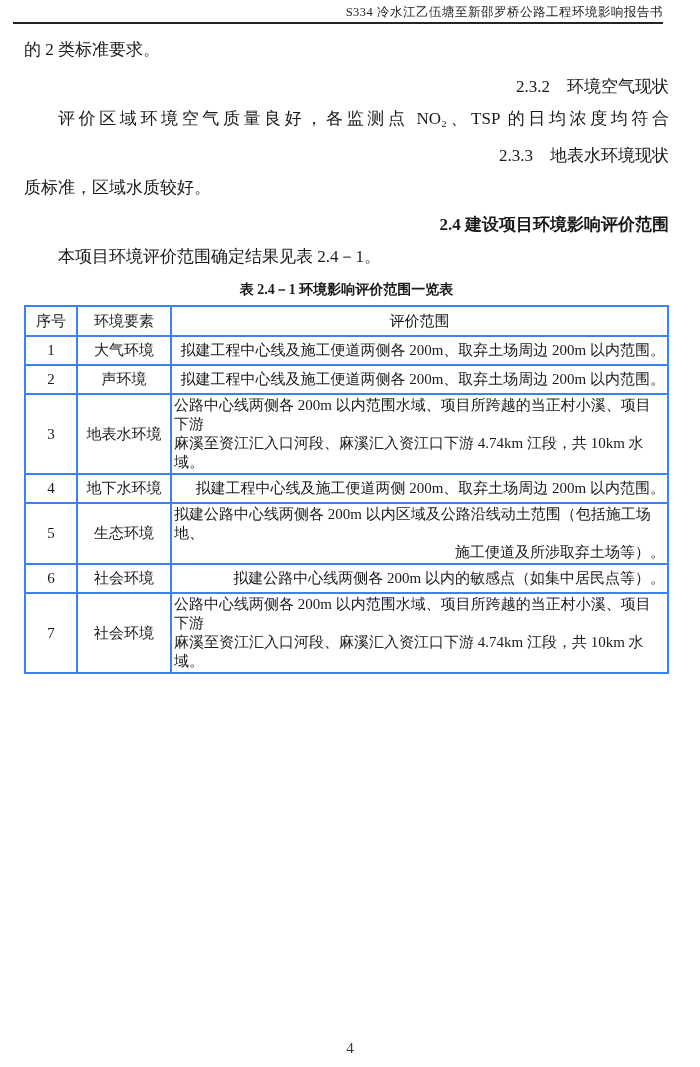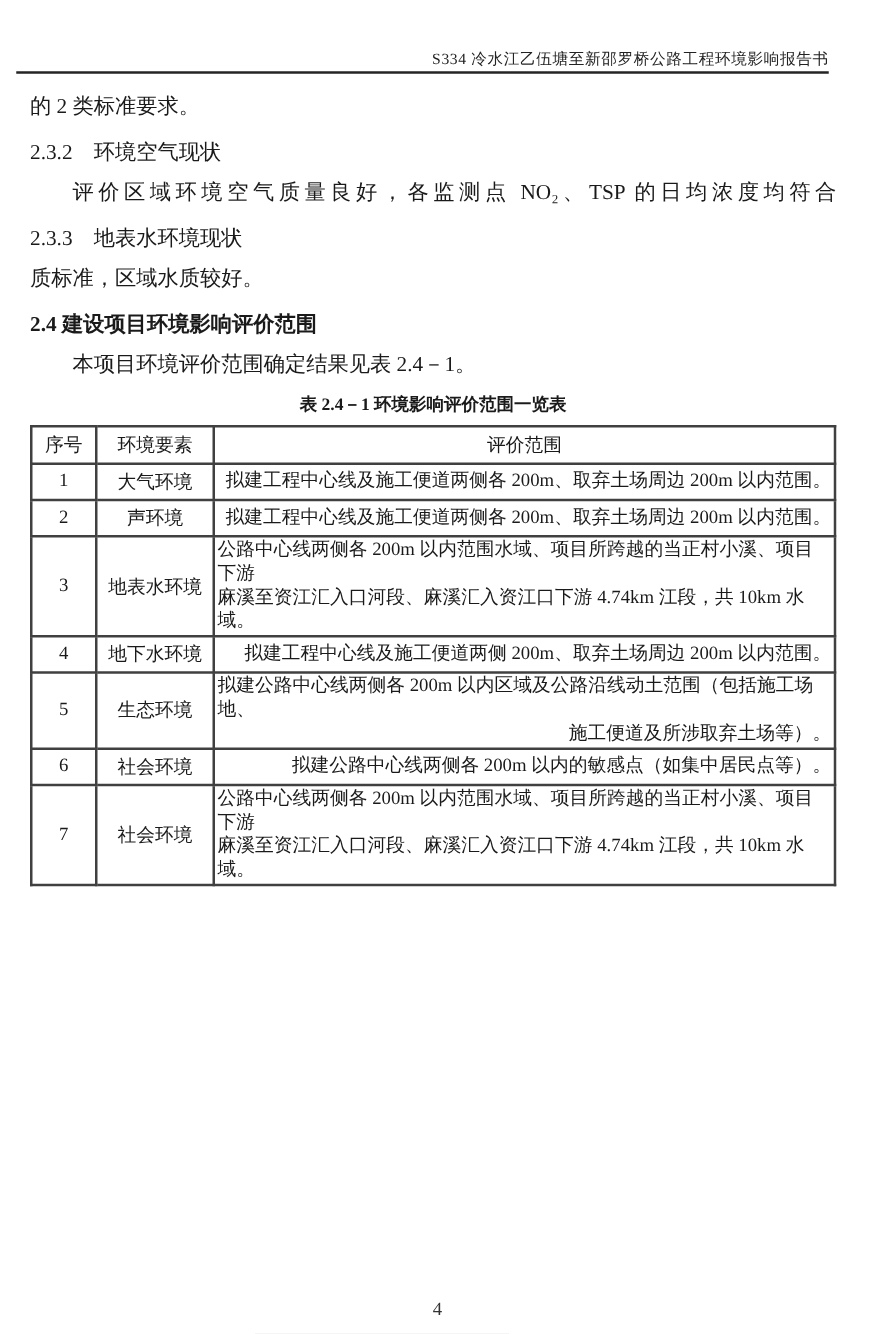--- a/index.html
+++ b/index.html
@@ -13,57 +13,57 @@
     color: #1a1a1a;
     overflow: hidden;
   }
   .header { padding-top: 6px; margin: 0 37px 0 13px; }
   .header-title {
     text-align: right;
     font-size: 12.5px;
     line-height: 13px;
     color: #222;
     letter-spacing: 0.5px;
-    margin-top: 35px;
   }
   .header-rule {
     border-top: 2px solid #242424;
     margin: 3px 37px 0 13px;
     height: 0;
   }
   .content { margin: 0 31px 0 24px; }
   .bodyline {
     font-size: 17px;
     line-height: 32px;
   }
   .p-first { margin-top: 10px; }
   .h-sec {
     font-size: 17px;
     line-height: 32px;
     font-weight: normal;
     margin: 5px 0 0 0;
+    text-align: right;
   }
   .h-sec.bold { font-weight: bold; }
   .indent { text-indent: 2em; }
   .justify-stretch { text-align: justify; text-align-last: justify; }
   .table-title {
     margin-top: 5px;
     text-align: center;
     font-size: 14px;
     font-weight: bold;
     line-height: 24px;
   }
   table.scope {
     margin-top: 3px;
     border-collapse: collapse;
     width: 100%;
     table-layout: fixed;
   }
   table.scope td, table.scope th {
-    border: 2px solid #404040;
+    border: 2px solid #3b82f6;
     font-size: 15px;
     font-weight: normal;
     padding: 1px 2px;
     vertical-align: middle;
   }
   col.c1 { width: 52px; }
   col.c2 { width: 94px; }
   th.hc, td.c-no, td.c-factor { text-align: center; }
   tr.hrow th { height: 26px; }
   tr.single td { height: 25px; }

